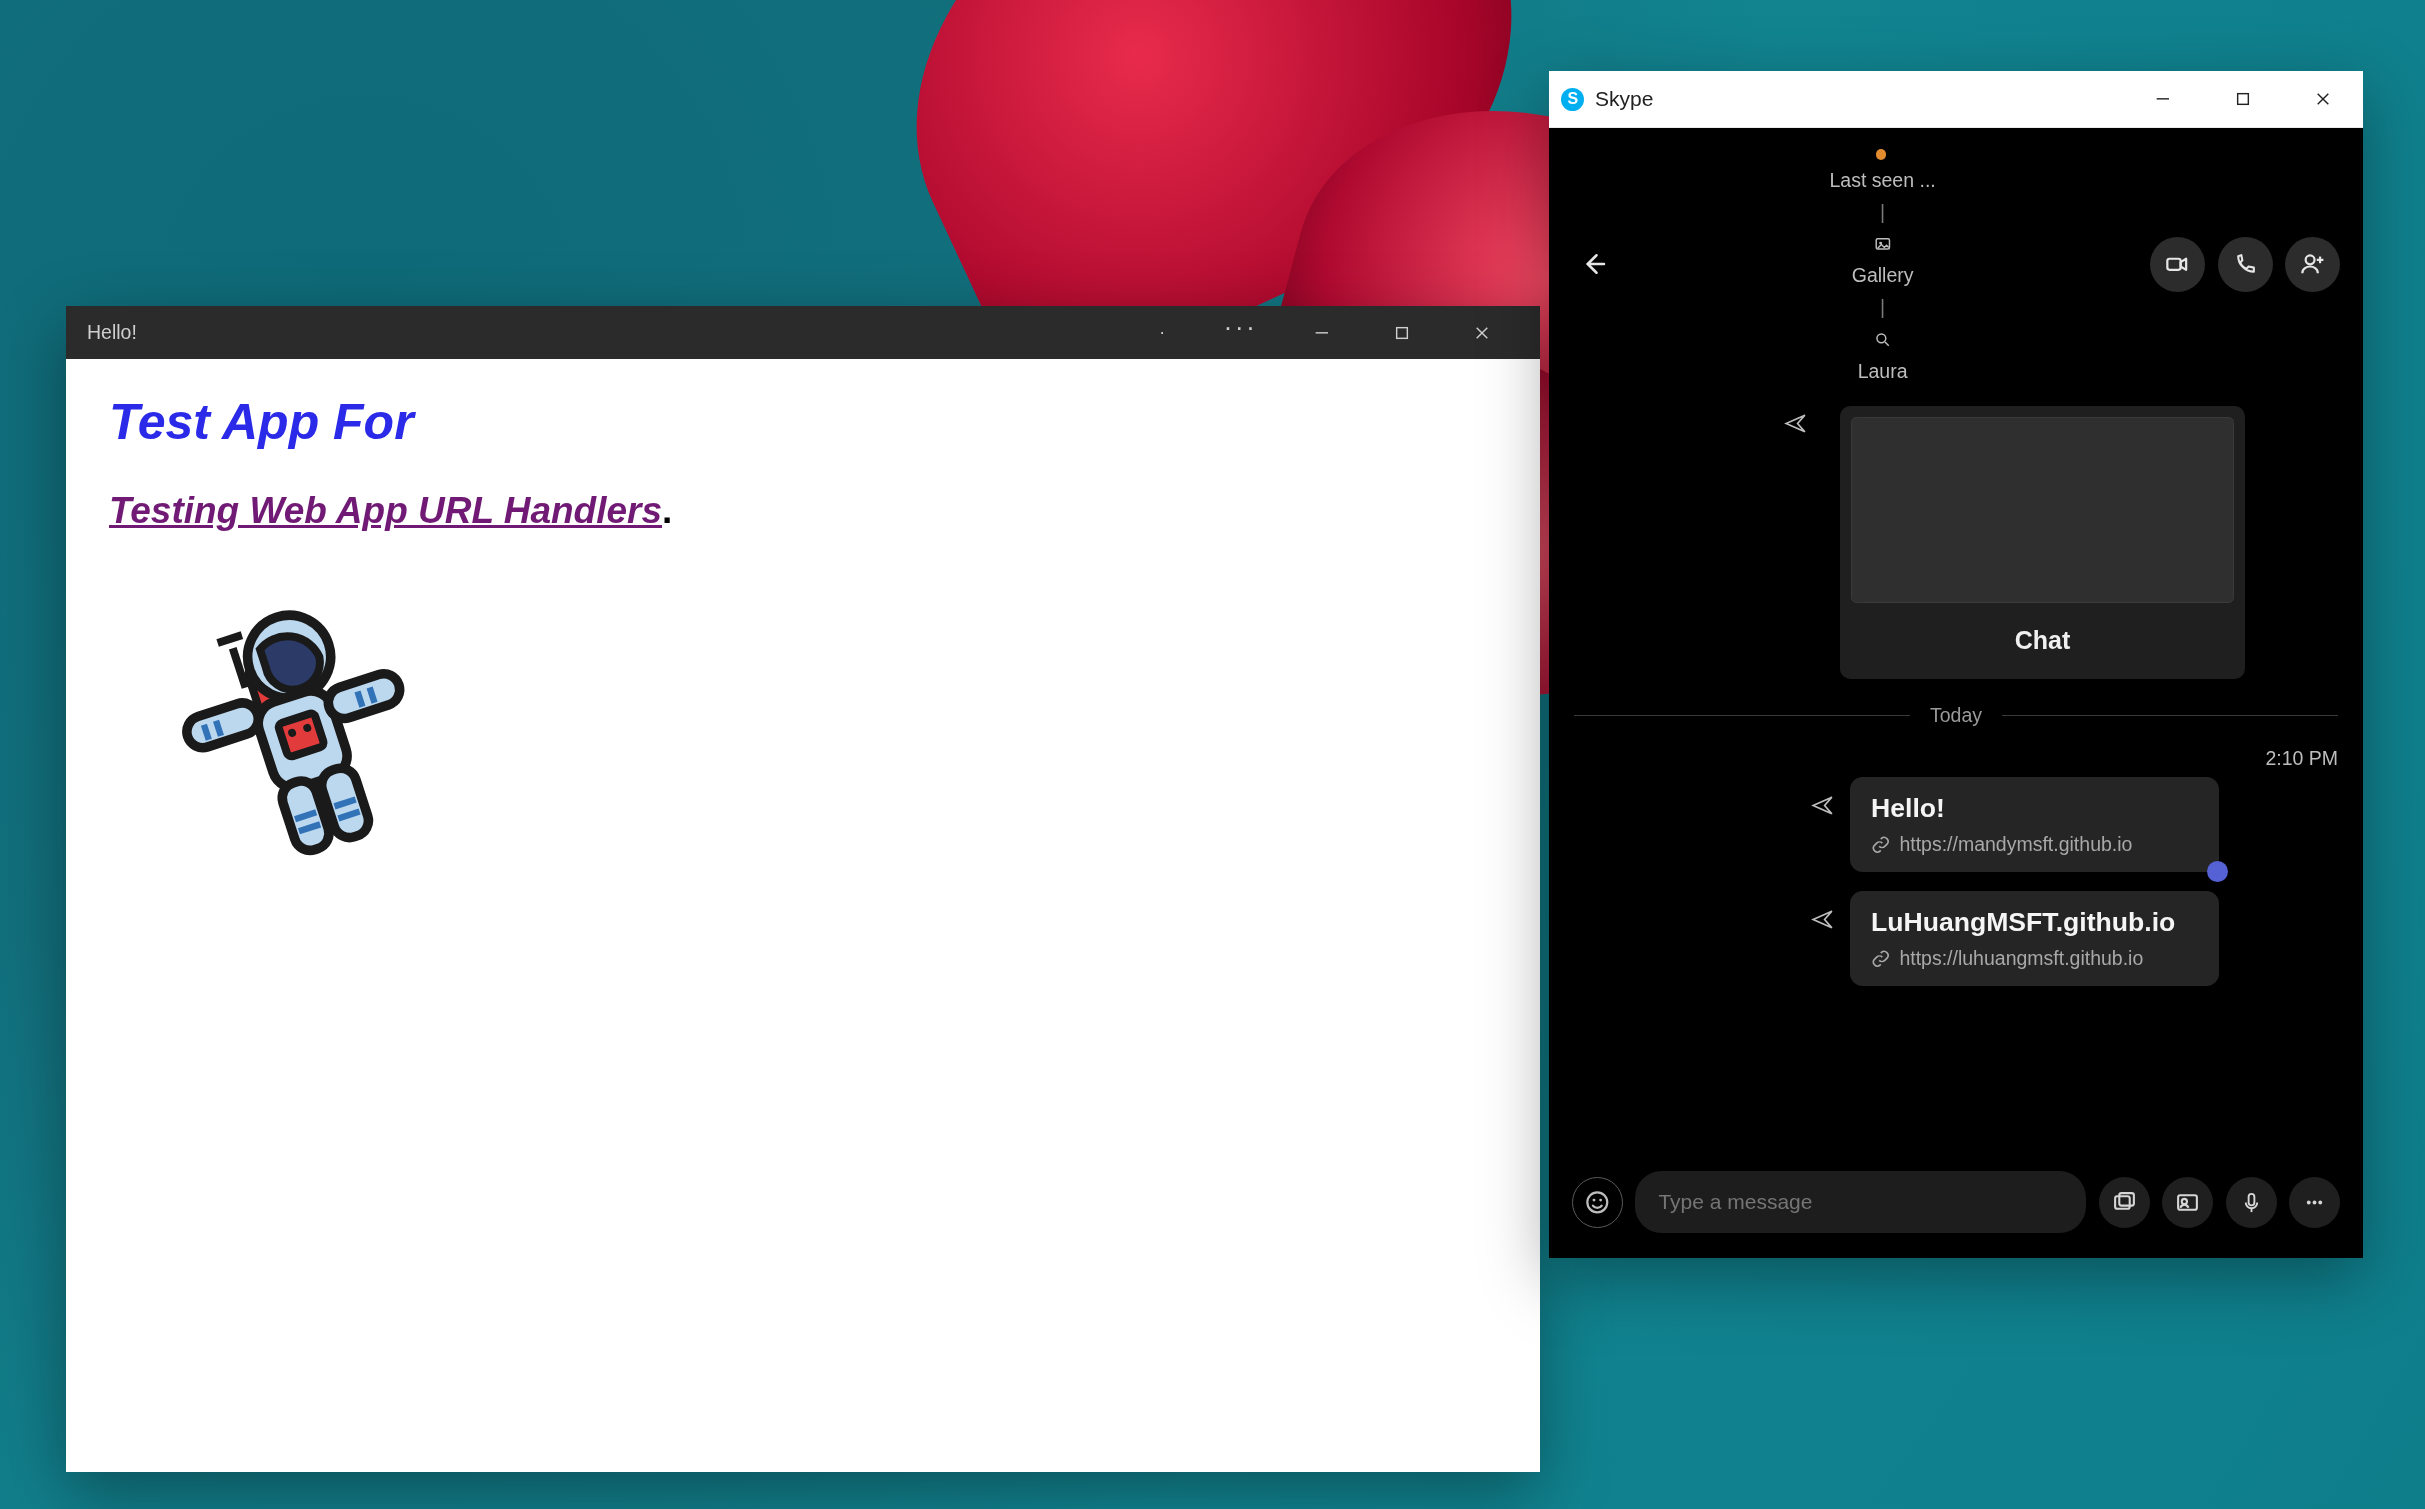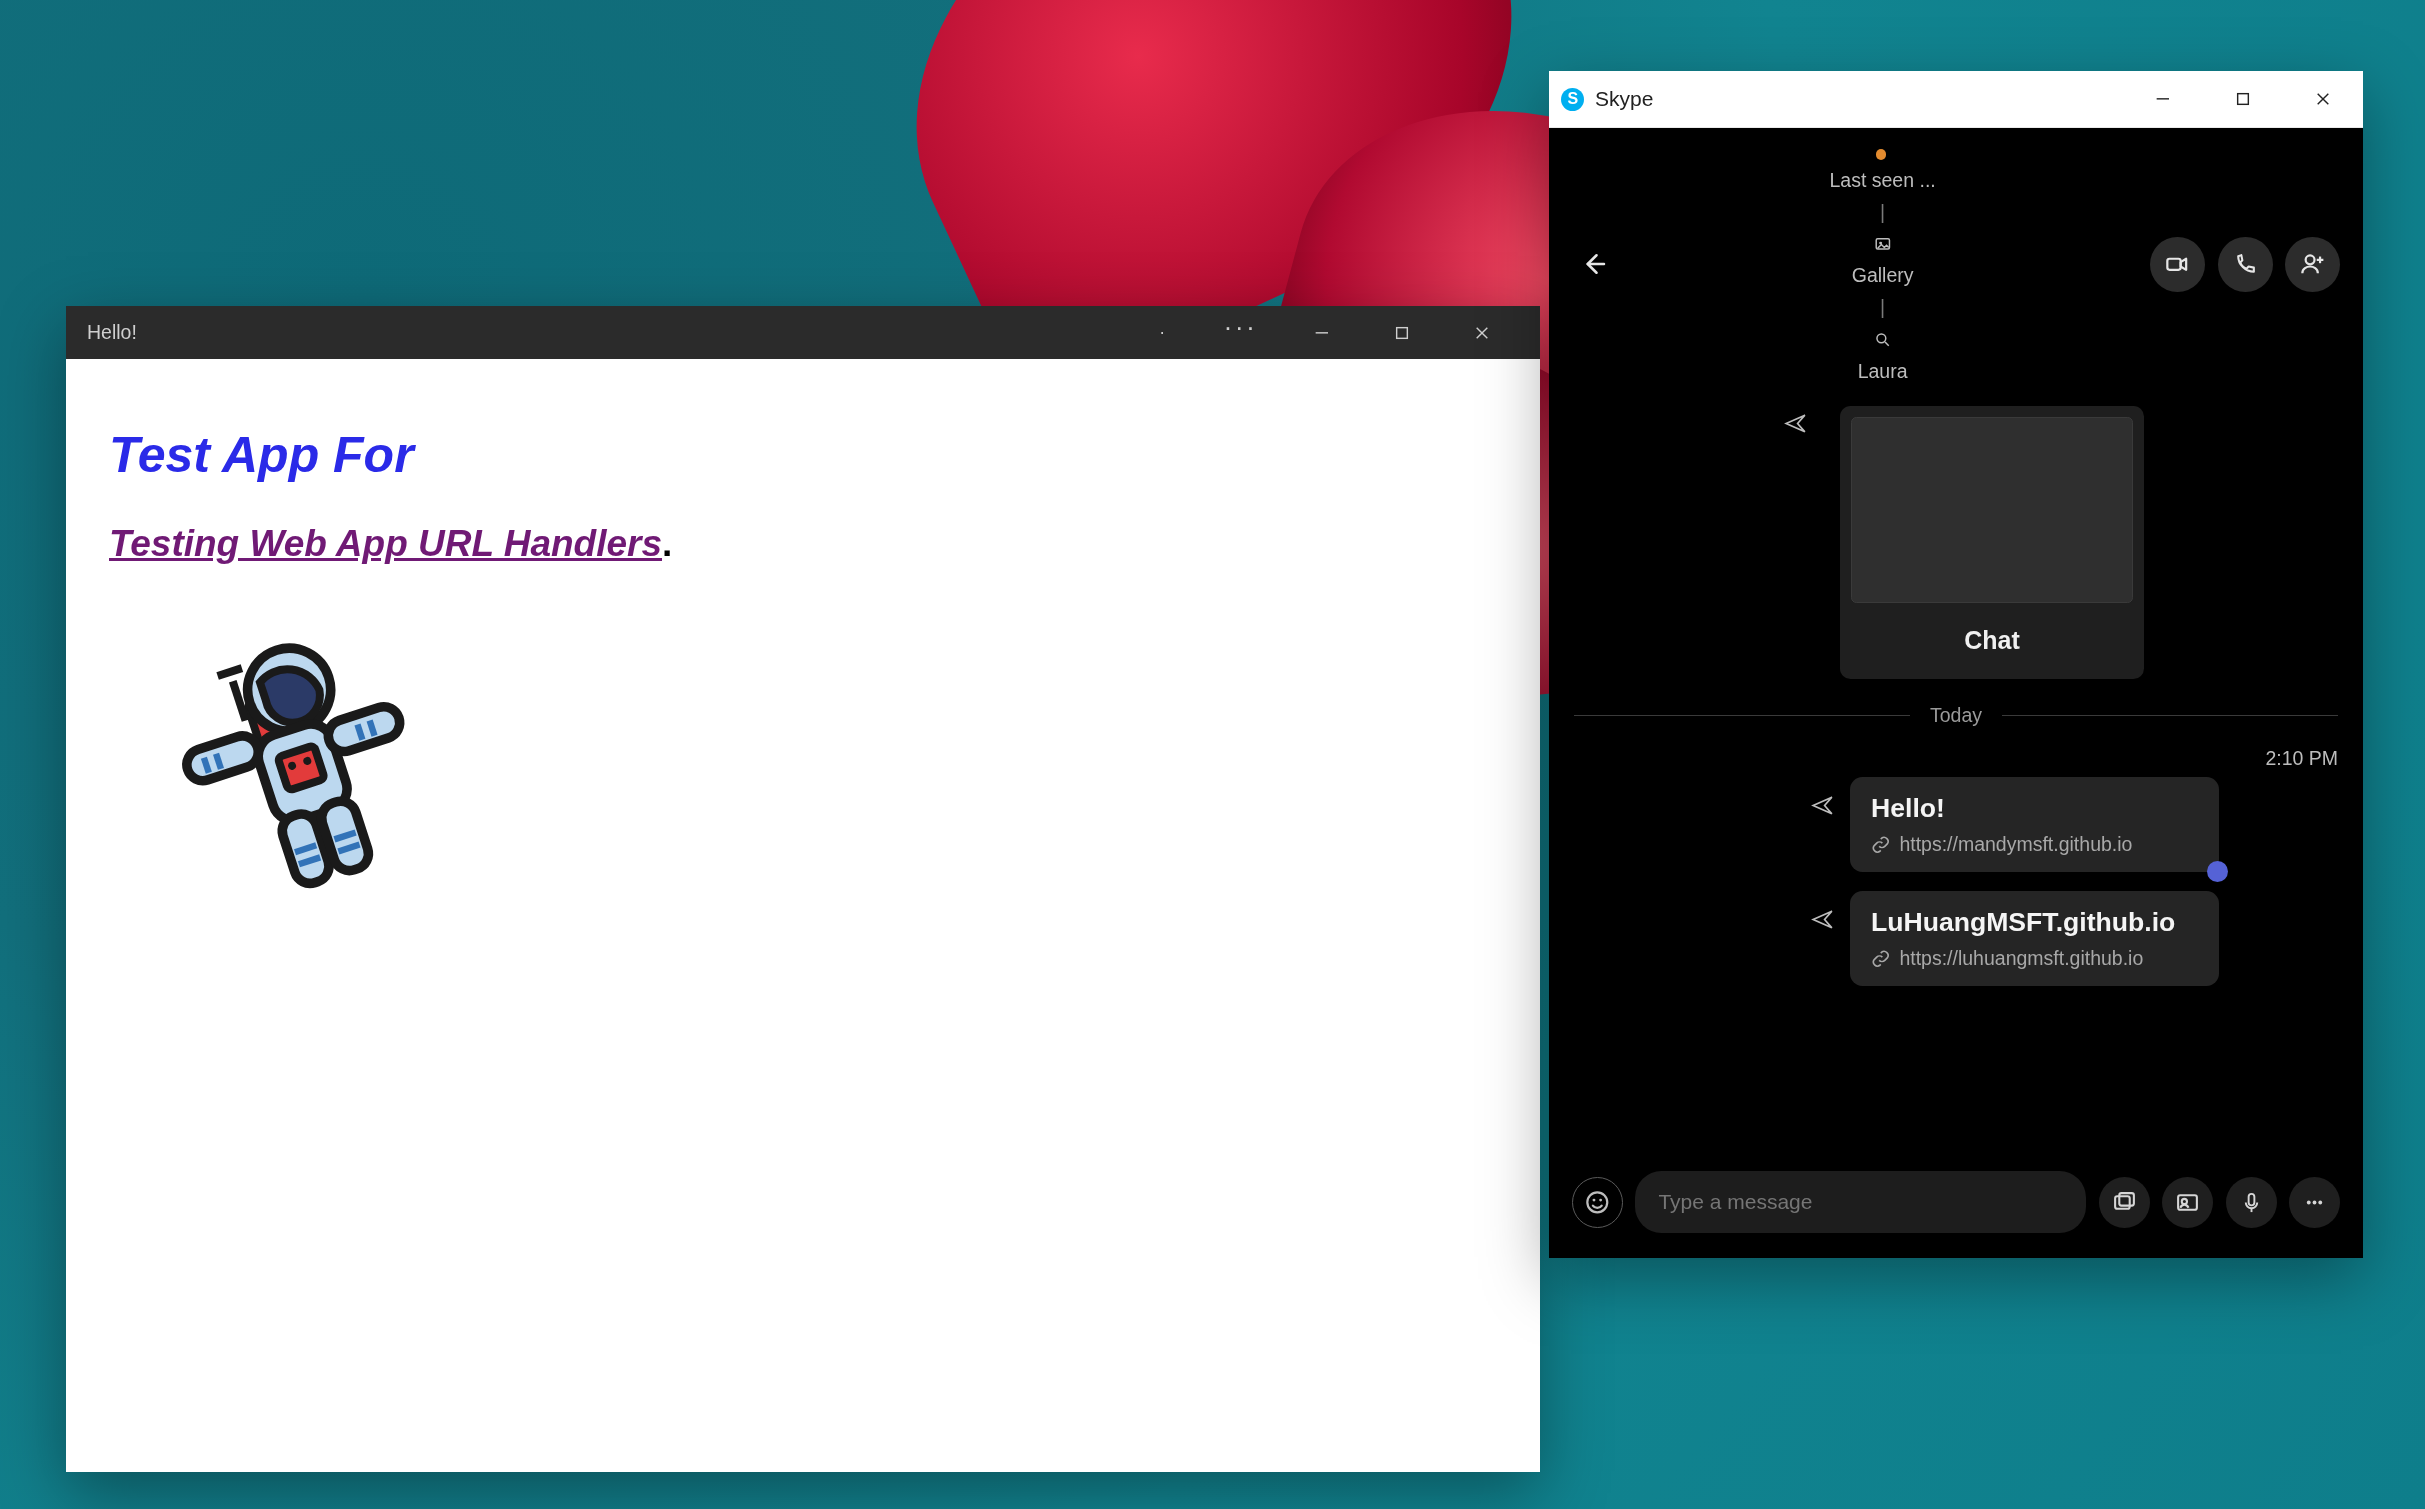--- a/index.html
+++ b/index.html
@@ -50,21 +50,21 @@
   }
   .hello-titlebar .title { flex: 1; }
   .hello-titlebar .ctrl {
     width: 80px; height: 53px;
     display: flex; align-items: center; justify-content: center;
     color: #cfcfcf;
     font-size: 17.7px;
     cursor: pointer;
   }
   .hello-titlebar .dots { letter-spacing: 5.3px; font-weight: bold; padding-bottom: 5.3px; }
-  .hello-body { padding: 58px 43px; color: #000; font-size: 32px; margin-top: 9px; }
+  .hello-body { padding: 34px 43px; color: #000; font-size: 32px; }
   .hello-h1 { color: #2a2ae8; font-style: italic; font-weight: 800; font-size: 50px; margin-bottom: 39px; }
   .hello-link { color: #701a75; font-weight: 800; font-size: 37px; text-decoration: underline; font-style: italic; }
   .hello-period { font-size: 37px; font-weight: 800; color: #000; }
   .astronaut { margin-top: 55px; margin-left: 23px; }
 
   
   .skype-window {
     position: absolute;
     top: 71px; left: 1549px;
     width: 814px; height: 1187px;
@@ -126,21 +126,21 @@
     width: 55px; height: 55px; border-radius: 50%;
     background:#2c2c2c; display:flex; align-items:center; justify-content:center;
     margin-left: 12.4px; cursor:pointer; color:#e6e6e6;
   }
 
   
   .chat-scroll { flex:1; padding: 7px 25px 17.7px 25px; overflow:hidden; }
 
   .preview-card {
     margin-left: 266px;
-    width: 304px;
+    width: 405px;
     background:#1f1f1f;
     border-radius: 10.6px;
     padding: 10.6px 10.6px 5.3px 10.6px;
     position:relative;
   }
   .preview-thumb {
     width: 100%; height: 186px;
     background:#2f2f2f;
     border-radius: 5.3px;
     border: 0.9px solid #3a3a3a;

